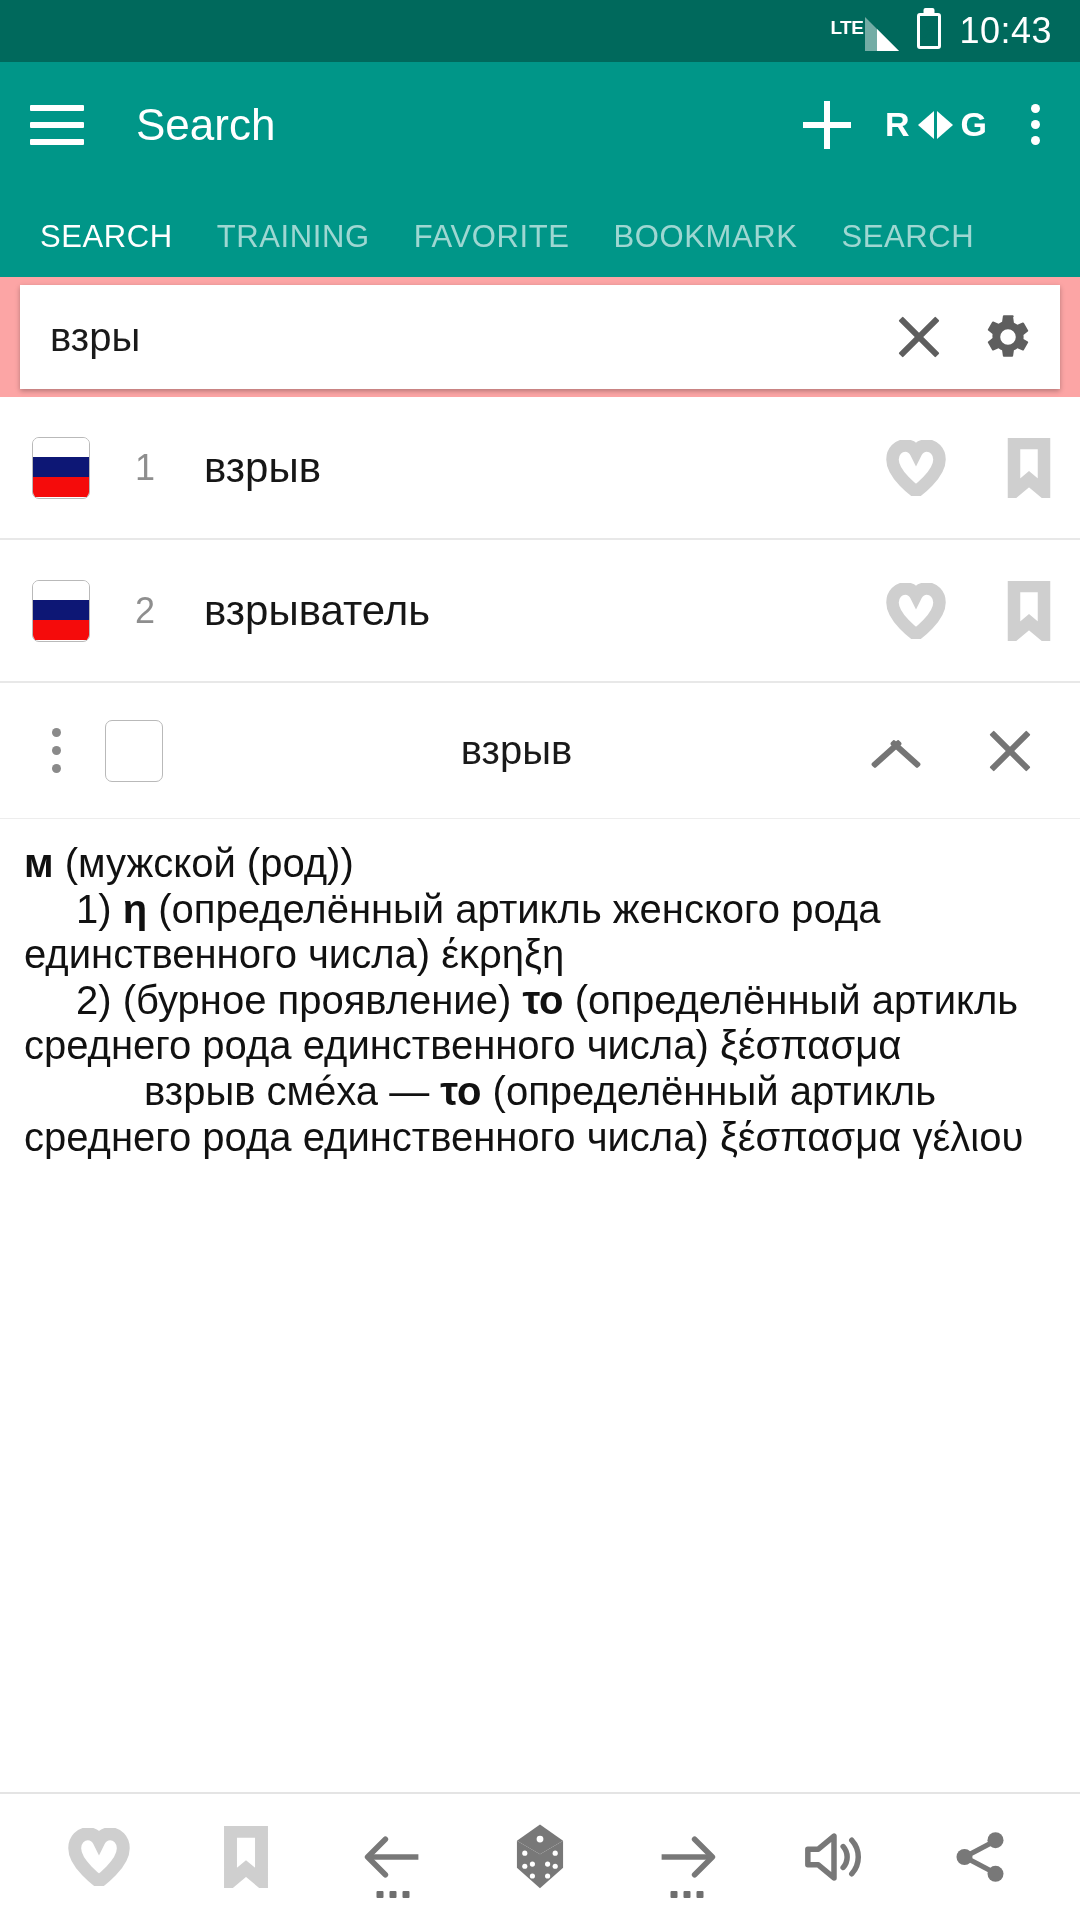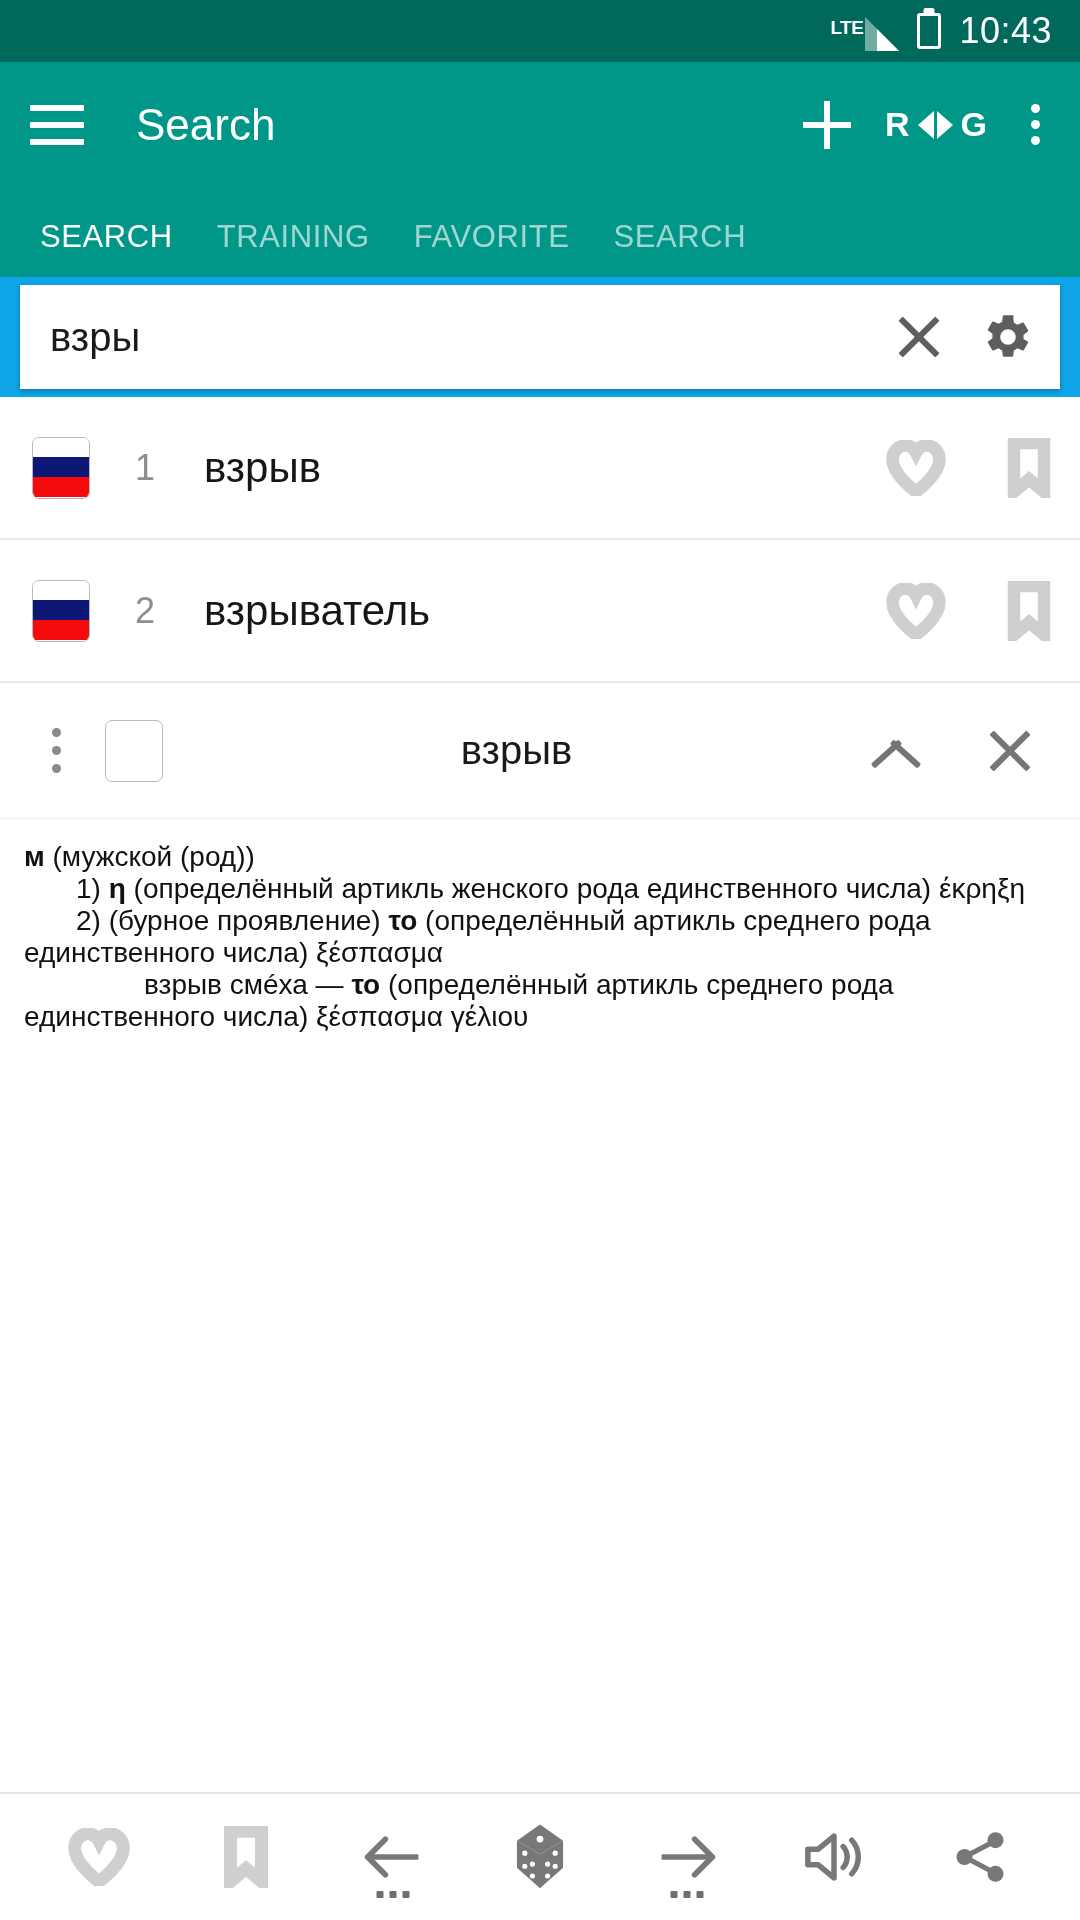--- a/index.html
+++ b/index.html
@@ -54,21 +54,21 @@
   .overflow-dots { display:flex; flex-direction:column; gap:7px; cursor:pointer; padding: 4px 10px; }
   .overflow-dots i { width:9px; height:9px; border-radius:50%; background:#fff; display:block; }
 
   
   .tabs { background:#009688; flex: 0 0 90px; display:flex; align-items:flex-end; padding-left: 18px; overflow:hidden; }
   .tab { color: rgba(255,255,255,0.62); font-size: 31px; font-weight: 500; letter-spacing: .6px;
          padding: 0 22px 22px 22px; white-space: nowrap; cursor:pointer; }
   .tab.active { color:#ffffff; }
 
   
-  .searchzone { background:#0ea5e9; flex: 0 0 120px; display:flex; align-items:center; padding: 0 20px; position:relative; }
+  .searchzone { background:#fca5a5; flex: 0 0 120px; display:flex; align-items:center; padding: 0 20px; position:relative; }
   .searchbox { background:#fff; height: 104px; width: 100%; display:flex; align-items:center;
                padding: 0 26px 0 30px; box-shadow: 0 2px 5px rgba(0,0,0,.28); }
   .searchbox input {
     flex:1; border:0; outline:0; font-size: 40px; color:#1a1a1a;
     font-family:"Liberation Sans","DejaVu Sans",sans-serif; background:transparent;
   }
   .clear-x { width:54px;height:54px;position:relative;cursor:pointer;margin-right:36px;flex:0 0 auto; }
   .clear-x:before,.clear-x:after{content:"";position:absolute;left:50%;top:50%;width:6px;height:52px;background:#5e5e5e;border-radius:1px;}
   .clear-x:before{transform:translate(-50%,-50%) rotate(45deg);}
   .clear-x:after{transform:translate(-50%,-50%) rotate(-45deg);}
@@ -99,21 +99,21 @@
   .chev-up:before,.chev-up:after{content:"";position:absolute;top:26px;width:37px;height:6px;background:#757575;border-radius:2px;}
   .chev-up:before{left:-2px;transform:rotate(-42deg);}
   .chev-up:after{right:-2px;transform:rotate(42deg);}
   .close-x { width:52px;height:52px;position:relative;cursor:pointer; }
   .close-x:before,.close-x:after{content:"";position:absolute;left:50%;top:50%;width:6px;height:52px;background:#757575;border-radius:1px;}
   .close-x:before{transform:translate(-50%,-50%) rotate(45deg);}
   .close-x:after{transform:translate(-50%,-50%) rotate(-45deg);}
 
   
   .definition { flex:1; background:#fff; padding: 22px 28px 0 24px; overflow:hidden; position:relative; }
-  .def-line { font-size: 28px; line-height: 1.14; color:#111; }
+  .def-line { font-size: 40px; line-height: 1.14; color:#111; }
   .def-block { margin-bottom: 0; }
   .indent1 { text-indent: 52px; }
   .indent2 { text-indent: 120px; }
   .it { }
   .bd { font-weight: bold; }
 
   
   .bottombar { flex: 0 0 128px; background:#fff; border-top: 2px solid #e4e4e4;
                display:flex; align-items:center; justify-content: space-around; padding: 0 26px; }
   .bb-item { display:flex; align-items:center; justify-content:center; cursor:pointer; width: 110px; height: 110px; position:relative;}
@@ -162,20 +162,21 @@
           <i></i>
           <i></i>
       </div>
     </div>
   </div>
 
   <div class="tabs">
     <div class="tab active">SEARCH</div>
     <div class="tab">TRAINING</div>
     <div class="tab">FAVORITE</div>
+    <div class="tab">BOOKMARK</div>
     <div class="tab">SEARCH</div>
   </div>
 
   <div class="searchzone">
     <div class="searchbox">
       <input type="text" value="взры" style="">
       <div class="clear-x"></div>
       <svg class="gear" viewBox="0 0 24 24">
         <path fill="#5e5e5e" d="M19.14,12.94a7.07,7.07,0,0,0,.05-.94,7.07,7.07,0,0,0-.05-.94l2-1.58a.49.49,0,0,0,.12-.61l-1.92-3.32a.49.49,0,0,0-.59-.22l-2.39,1a7,7,0,0,0-1.62-.94l-.36-2.54A.48.48,0,0,0,13.9,2H10.1a.48.48,0,0,0-.47.41L9.27,4.95a7,7,0,0,0-1.62.94l-2.39-1a.49.49,0,0,0-.59.22L2.75,8.43a.49.49,0,0,0,.12.61l2,1.58a7.07,7.07,0,0,0,0,1.88l-2,1.58a.49.49,0,0,0-.12.61l1.92,3.32a.49.49,0,0,0,.59.22l2.39-1a7,7,0,0,0,1.62.94l.36,2.54a.48.48,0,0,0,.47.41h3.8a.48.48,0,0,0,.47-.41l.36-2.54a7,7,0,0,0,1.62-.94l2.39,1a.49.49,0,0,0,.59-.22l1.92-3.32a.49.49,0,0,0-.12-.61ZM12,15.6A3.6,3.6,0,1,1,15.6,12,3.6,3.6,0,0,1,12,15.6Z"></path>
       </svg>

